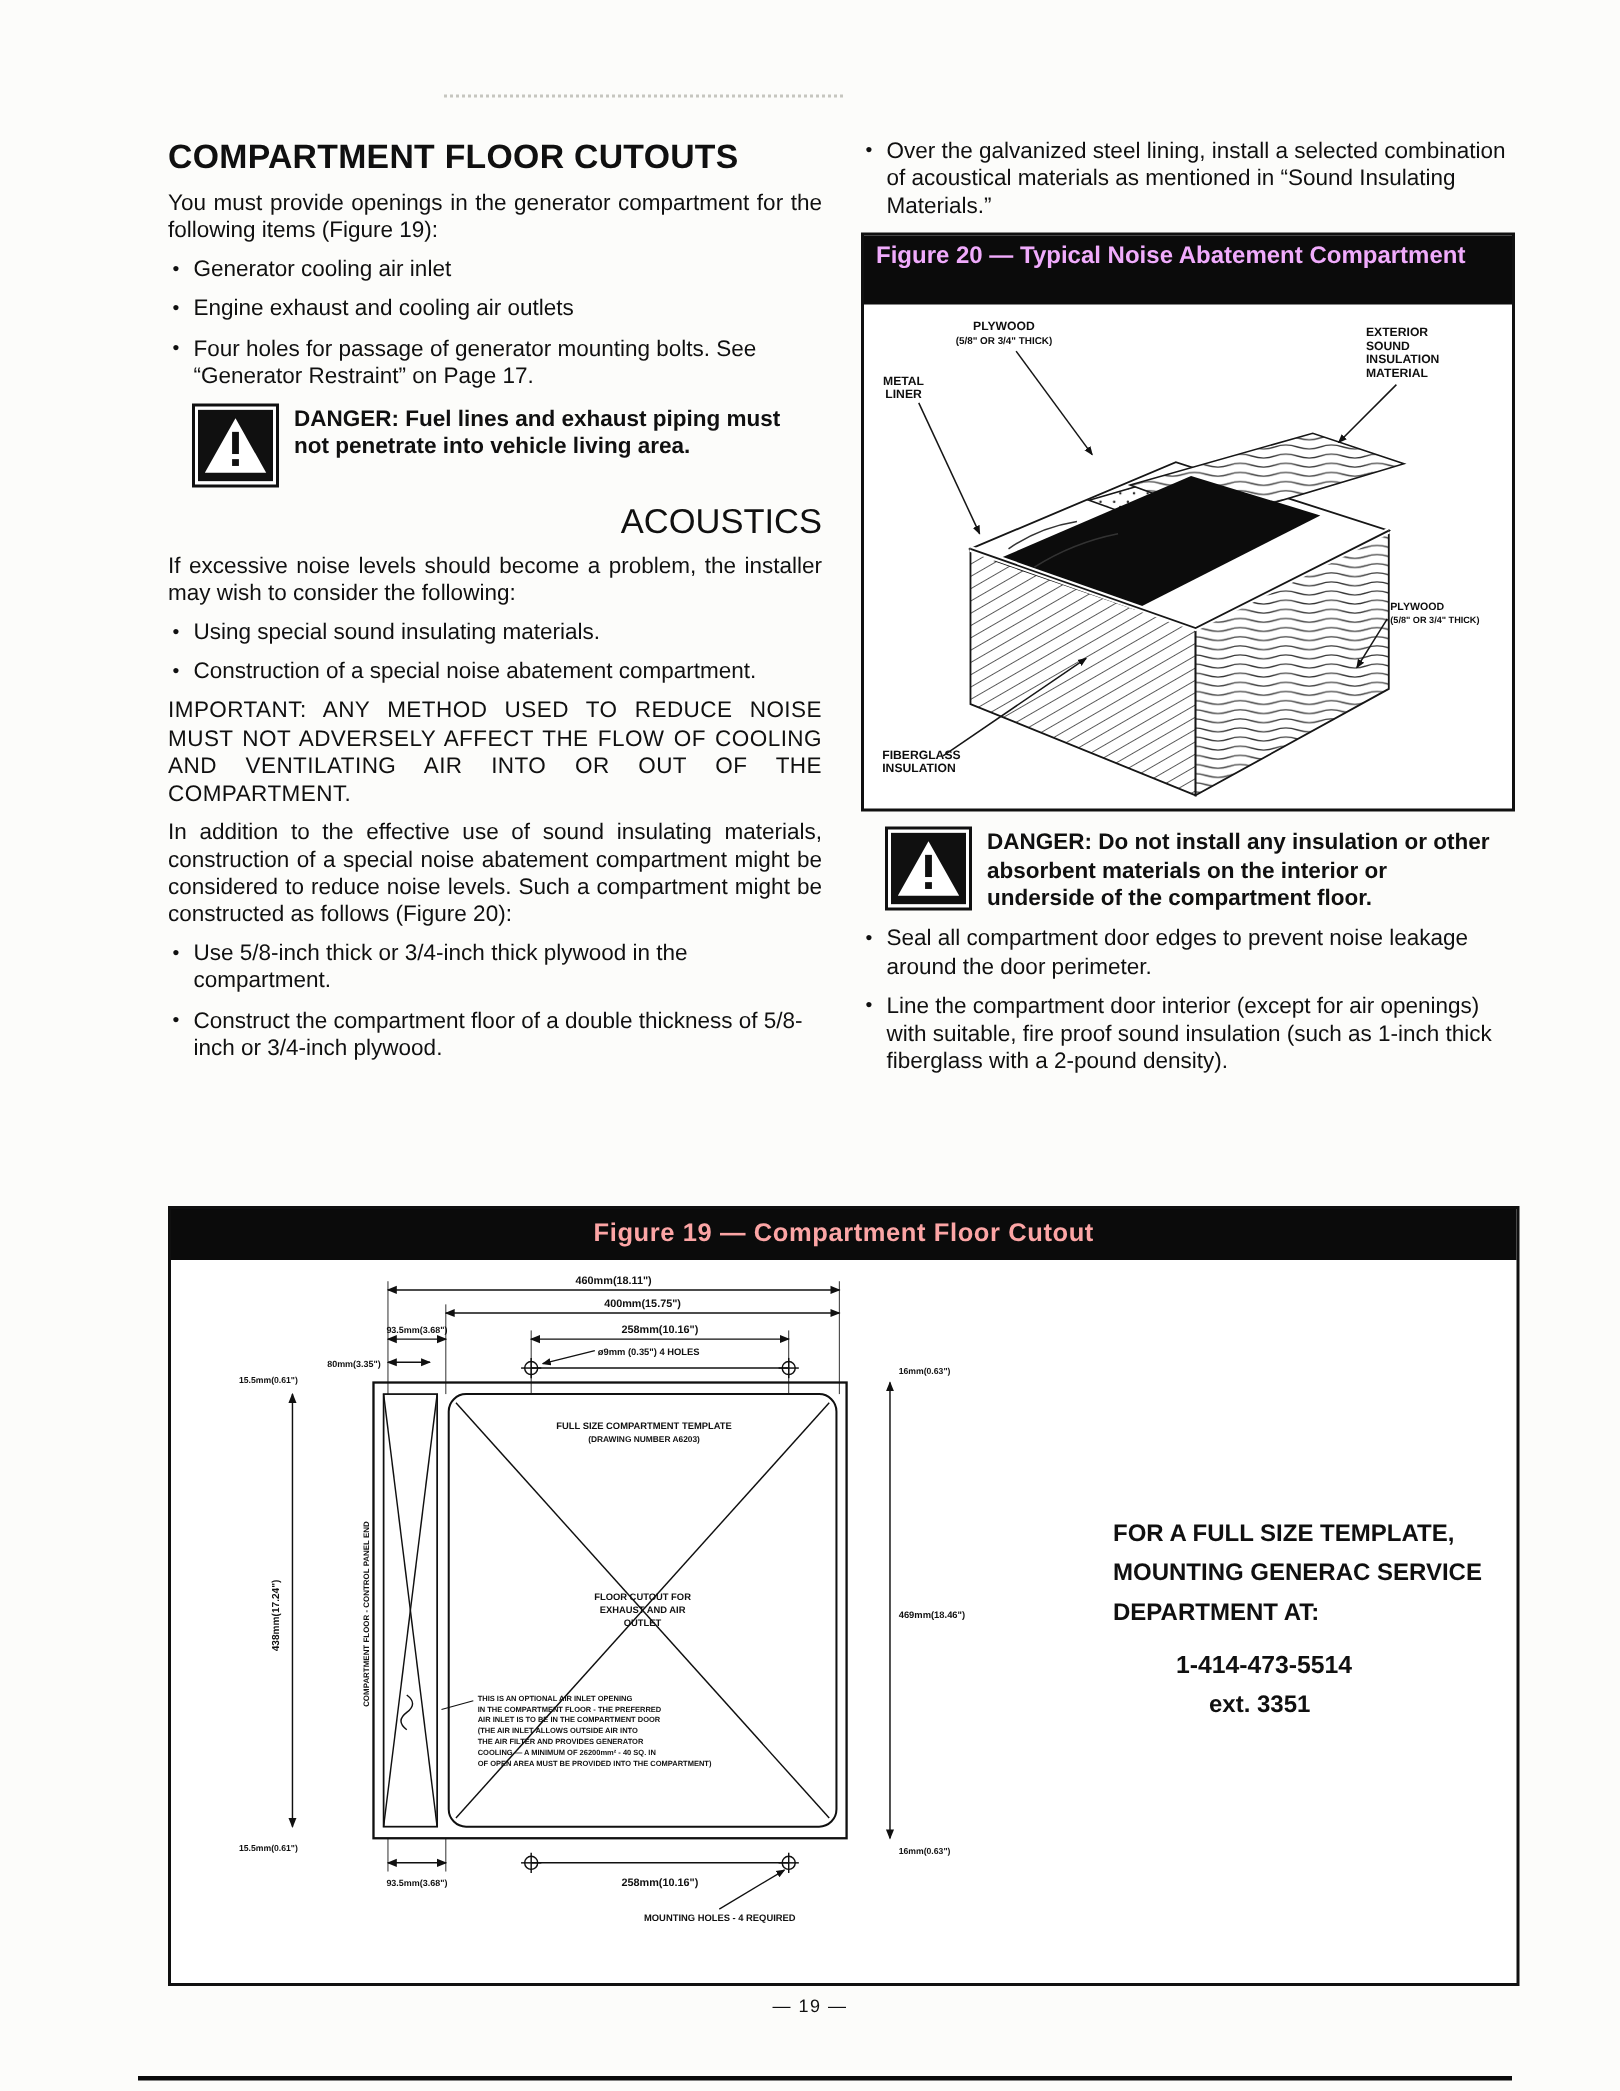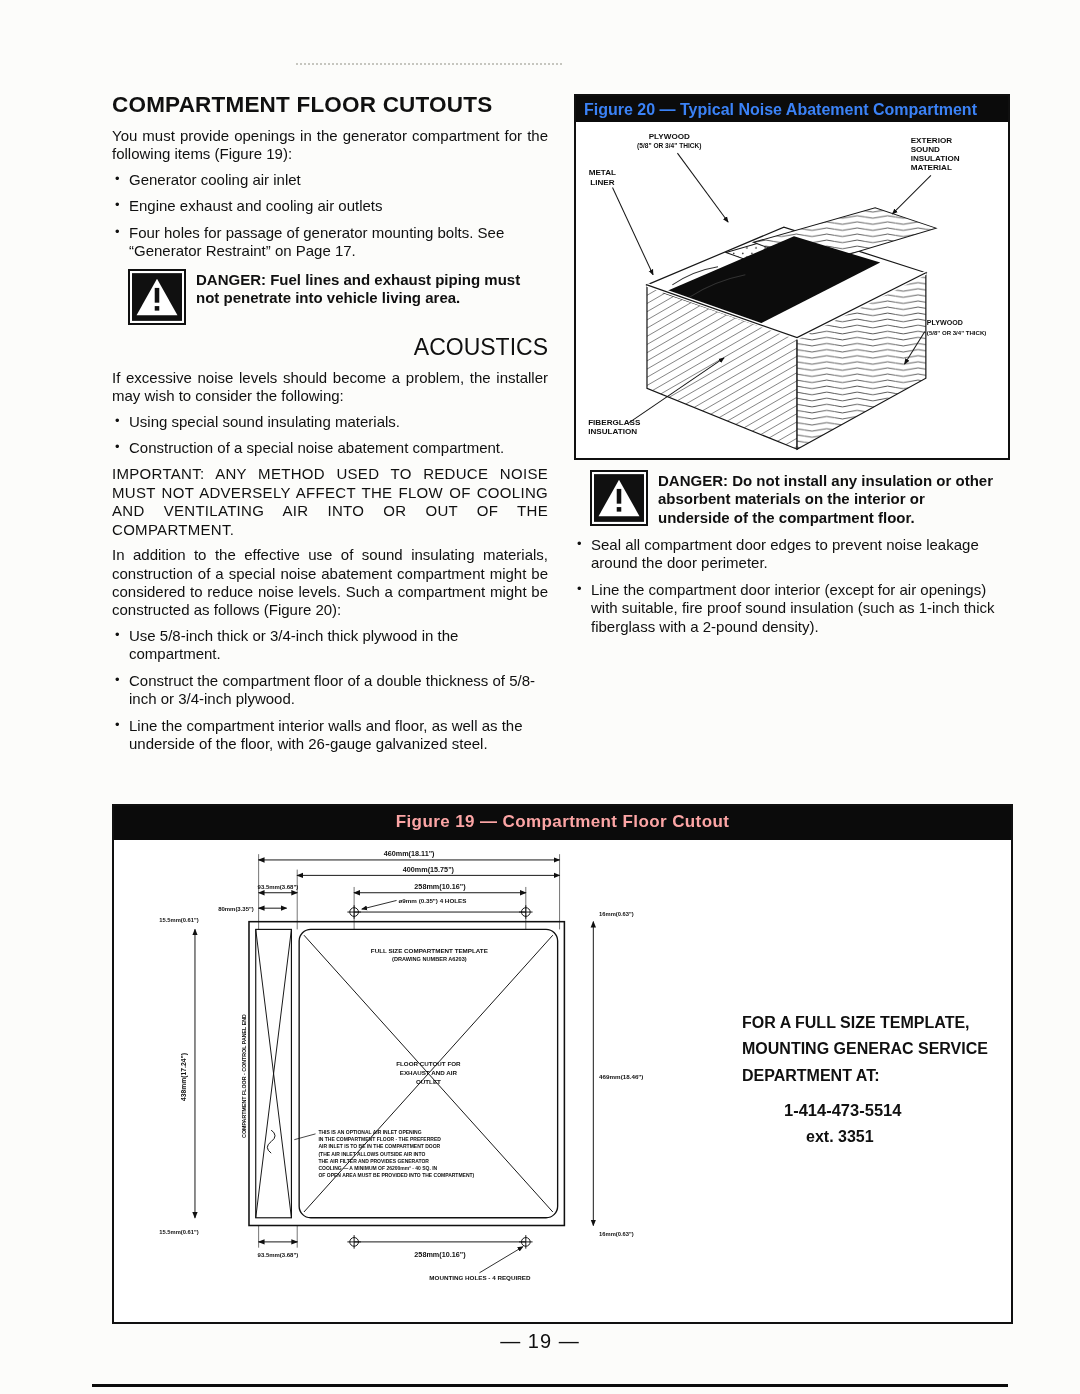--- a/index.html
+++ b/index.html
@@ -12,32 +12,32 @@
   .body{font-size:15px;line-height:1.23;text-align:justify;margin:0 0 7px}
   .caps{letter-spacing:.3px}
   .bullets{list-style:none;margin:0 0 2px;padding:0}
   .bullets li{position:relative;padding-left:17px;font-size:15px;line-height:1.23;margin:0 0 8px}
   .bullets li::before{content:"•";position:absolute;left:3px;top:0;font-size:13px}
   .danger{display:flex;gap:10px;align-items:flex-start;margin:4px 16px 9px}
   .danger-icon{flex:0 0 auto;width:50px;height:48px;border:2px solid #101010;background:#fff;padding:2px}
   .danger-icon svg{display:block;width:100%;height:100%}
   .danger-text{font-size:15px;font-weight:bold;line-height:1.22;margin:0;padding-top:2px}
   .figbox{border:2px solid #101010;background:#fff;margin:2px 0 10px}
-  .figbox-header{background:#0b0b0b;color:#3b82f6;font-weight:bold;font-size:16px;padding:5px 8px 3px}
+  .figbox-header{background:#0b0b0b;color:#f0abfc;font-weight:bold;font-size:16px;padding:5px 8px 23px}
   .fig20-body{height:336px;position:relative}
   .fig20-body svg{position:absolute;left:0;top:0;width:100%;height:100%}
   .fig19{position:absolute;left:112px;top:804px;width:897px;height:516px;border:2px solid #101010;background:#fff}
   .fig19-header{background:#0b0b0b;color:#fca5a5;font-weight:bold;text-align:center;font-size:17px;padding:6px 0 8px;letter-spacing:.4px}
   .fig19-body{position:relative;height:478px;overflow:hidden}
   .cutout-svg{position:absolute;left:26px;top:2px;width:598px;height:468px}
   .contact{position:absolute;left:628px;top:170px;width:256px}
   .contact p{margin:0;font-weight:bold;font-size:16px;line-height:1.65}
   .contact .phone{font-size:16.5px;margin-top:8px;padding-left:42px}
   .contact .ext{padding-left:64px}
-  .page-number{position:absolute;left:0;top:1330px;width:1080px;text-align:center;font-size:20px;letter-spacing:1px}
+  .page-number{position:absolute;left:0;top:1330px;width:1080px;text-align:center;font-size:12px;letter-spacing:1px}
   .scan-line-bottom{position:absolute;left:92px;top:1384px;width:916px;height:3px;background:#0b0b0b}
   .scan-dots{position:absolute;left:296px;top:63px;width:266px;height:0;border-top:2px dotted #c6c6bf}
   svg{font-family:"Liberation Sans","DejaVu Sans",sans-serif}
 </style>
 </head>
 <body>
 
 <div class="page">
   <div class="scan-dots"></div>
 
@@ -66,25 +66,27 @@
       <p class="body">If excessive noise levels should become a problem, the installer may wish to consider the following:</p>
       <ul class="bullets">
         <li><span>Using special sound insulating materials.</span></li>
         <li><span>Construction of a special noise abatement compartment.</span></li>
       </ul>
       <p class="body caps">IMPORTANT: ANY METHOD USED TO REDUCE NOISE MUST NOT ADVERSELY AFFECT THE FLOW OF COOLING AND VENTILATING AIR INTO OR OUT OF THE COMPARTMENT.</p>
       <p class="body">In addition to the effective use of sound insulating materials, construction of a special noise abatement compartment might be considered to reduce noise levels. Such a compartment might be constructed as follows (Figure 20):</p>
       <ul class="bullets">
         <li><span>Use 5/8-inch thick or 3/4-inch thick plywood in the compartment.</span></li>
         <li><span>Construct the compartment floor of a double thickness of 5/8-inch or 3/4-inch plywood.</span></li>
-        <li><span>Line the compartment interior walls and floor, as well as the underside of the floor, with 26-gauge galvanized steel.</span></li>
       </ul>
     </div>
 
     <div class="col">
+      <ul class="bullets">
+        <li><span>Over the galvanized steel lining, install a selected combination of acoustical materials as mentioned in “Sound Insulating Materials.”</span></li>
+      </ul>
 
       <div class="figbox">
         <div class="figbox-header">Figure 20 — Typical Noise Abatement Compartment</div>
         <div class="fig20-body">
           <svg viewBox="0 0 426 330">
             <defs>
               <pattern id="hatchL" width="7" height="7" patternUnits="userSpaceOnUse" patternTransform="rotate(60)">
                 <rect width="7" height="7" fill="#ffffff"></rect>
                 <line x1="0" y1="0" x2="0" y2="7" stroke="#2a2a2a" stroke-width="1"></line>
               </pattern>

